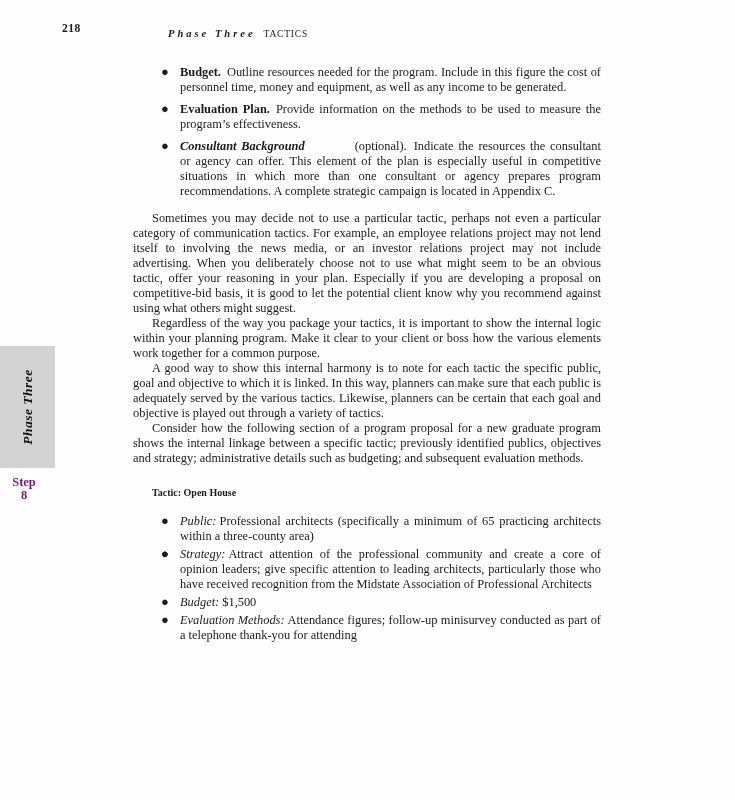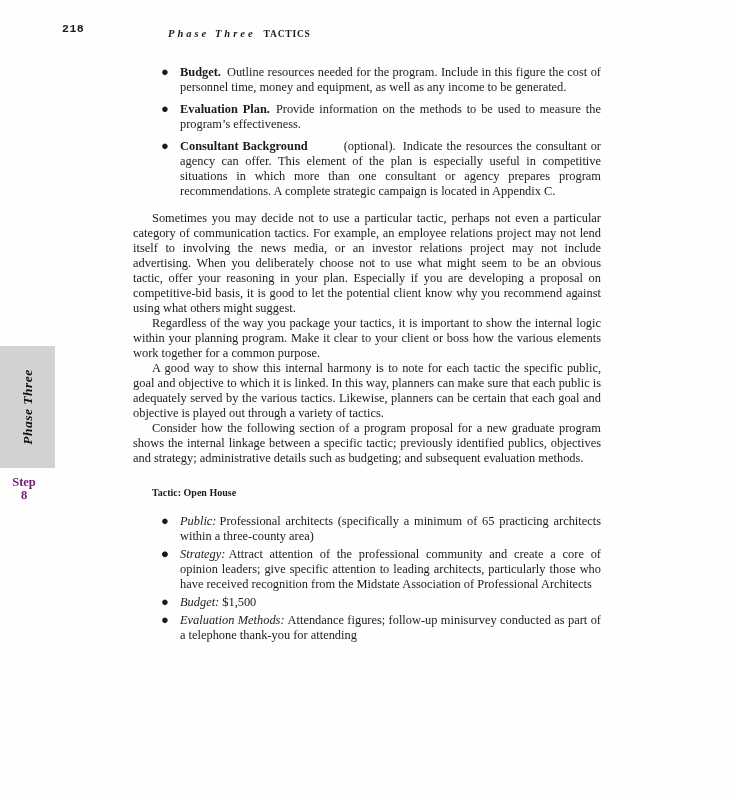--- a/index.html
+++ b/index.html
@@ -18,38 +18,37 @@
   }
 
   
   .page-number {
     position: absolute;
     left: 62px;
     top: 22px;
     font-size: 11.5px;
     font-weight: bold;
     letter-spacing: 0.5px;
-    font-family: Liberation Mono, monospace;
   }
   .running-head {
     position: absolute;
     left: 168px;
     top: 23px;
     white-space: nowrap;
   }
   .rh-phase {
     font-style: italic;
     font-weight: bold;
     font-size: 10.5px;
     letter-spacing: 3px;
     margin-right: 4px;
   }
   .rh-section {
     font-size: 9.5px;
-    font-weight: bold;
+    font-weight: normal;
     letter-spacing: 0.8px;
   }
 
   
   .phase-tab {
     position: absolute;
     left: 0;
     top: 346px;
     width: 55px;
     height: 122px;
@@ -106,21 +105,22 @@
   }
   .bullet-item p {
     margin: 0;
   }
   .bi-lead {
     font-weight: bold;
     margin-right: 6px;
   }
   .bi-lead-tight {
     font-weight: bold;
-    margin-right: 2px;
+    margin-right: 16px;
+    font-style: italic;
   }
   .bi-suffix {
     margin-right: 7px;
     margin-left: 34px;
   }
 
   .para-block {
     margin-top: 12px;
   }
   .para {

